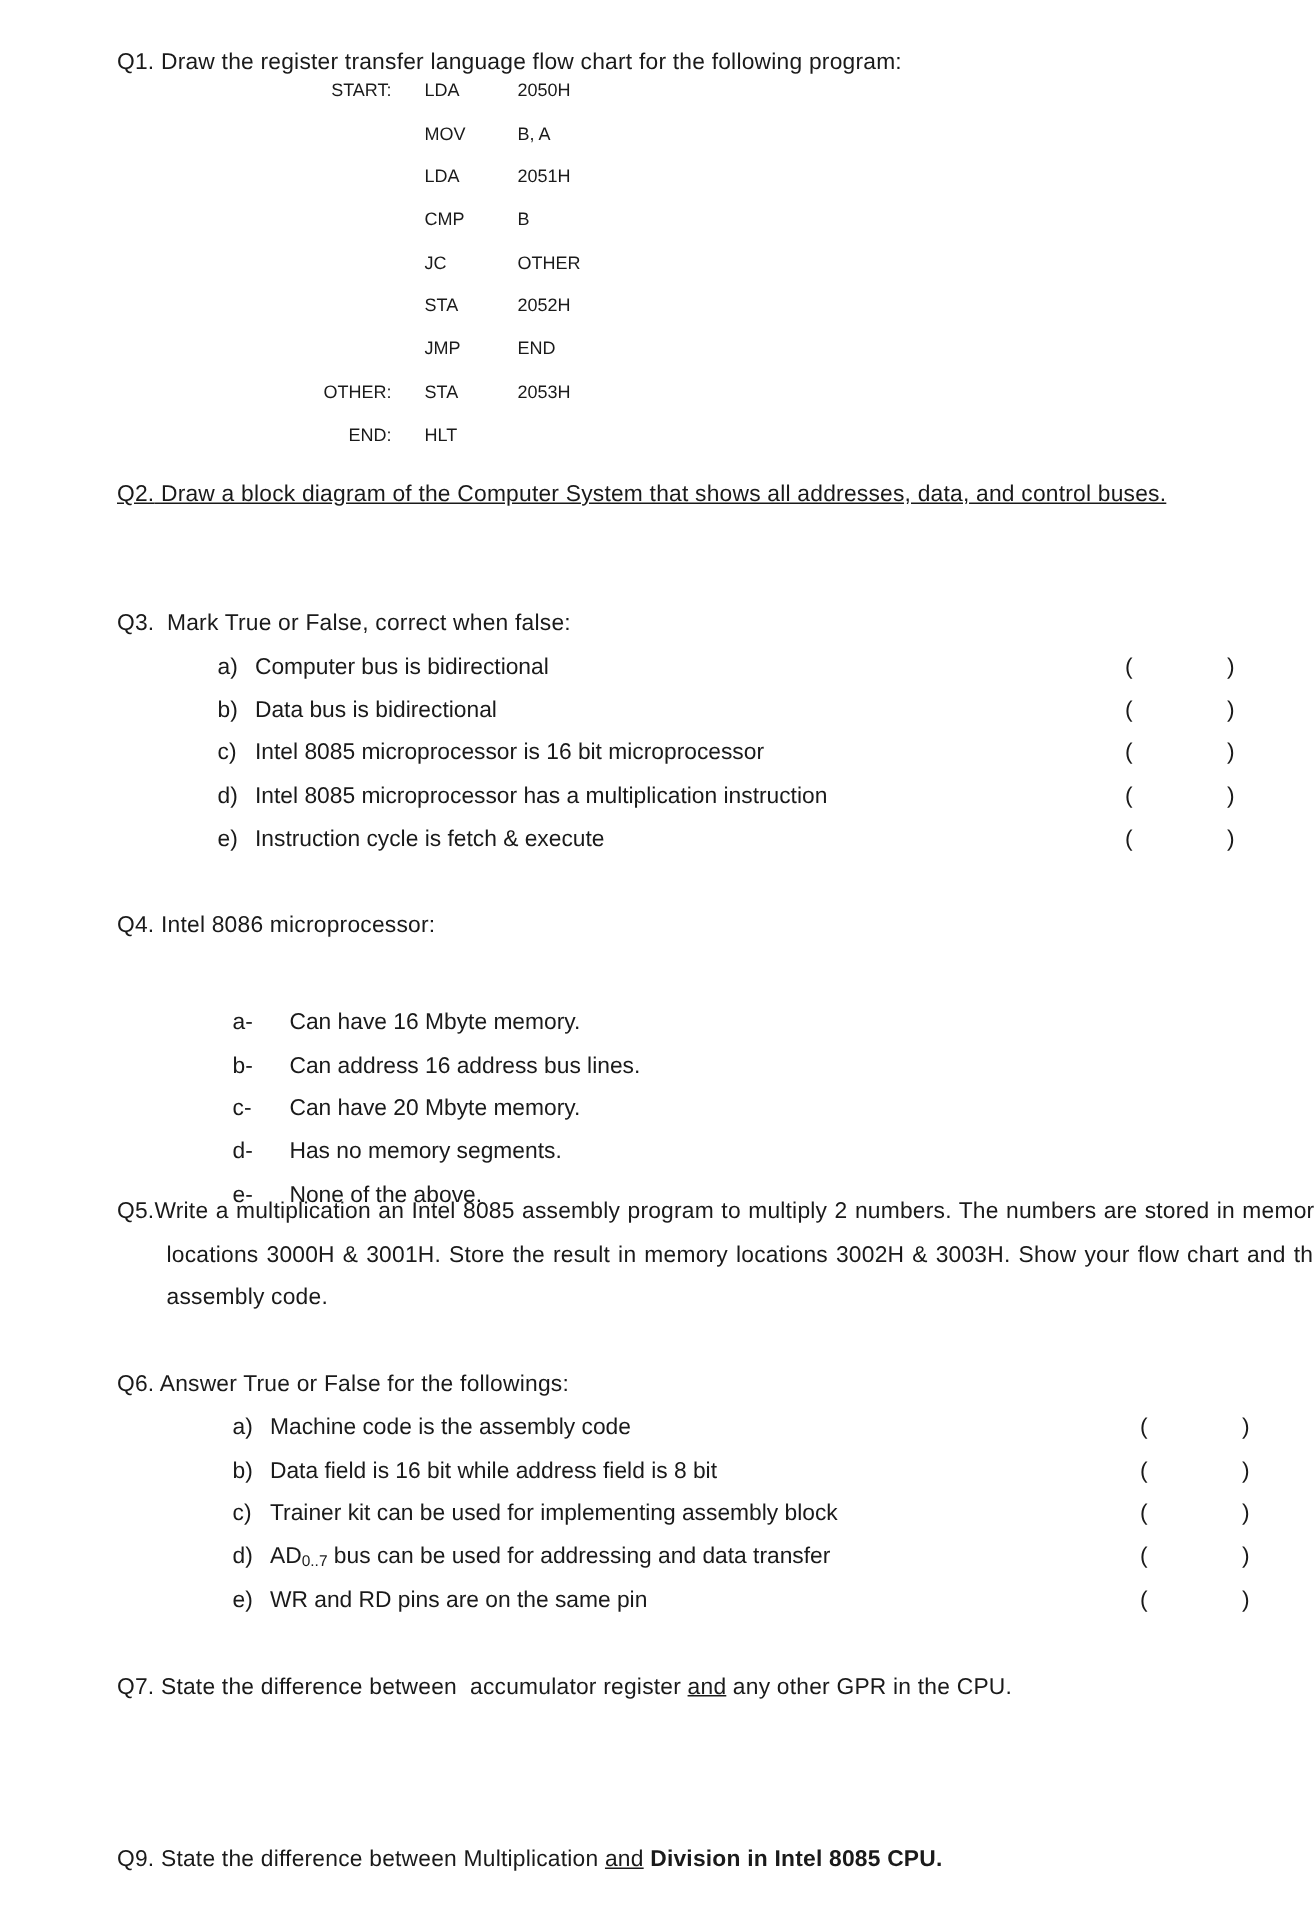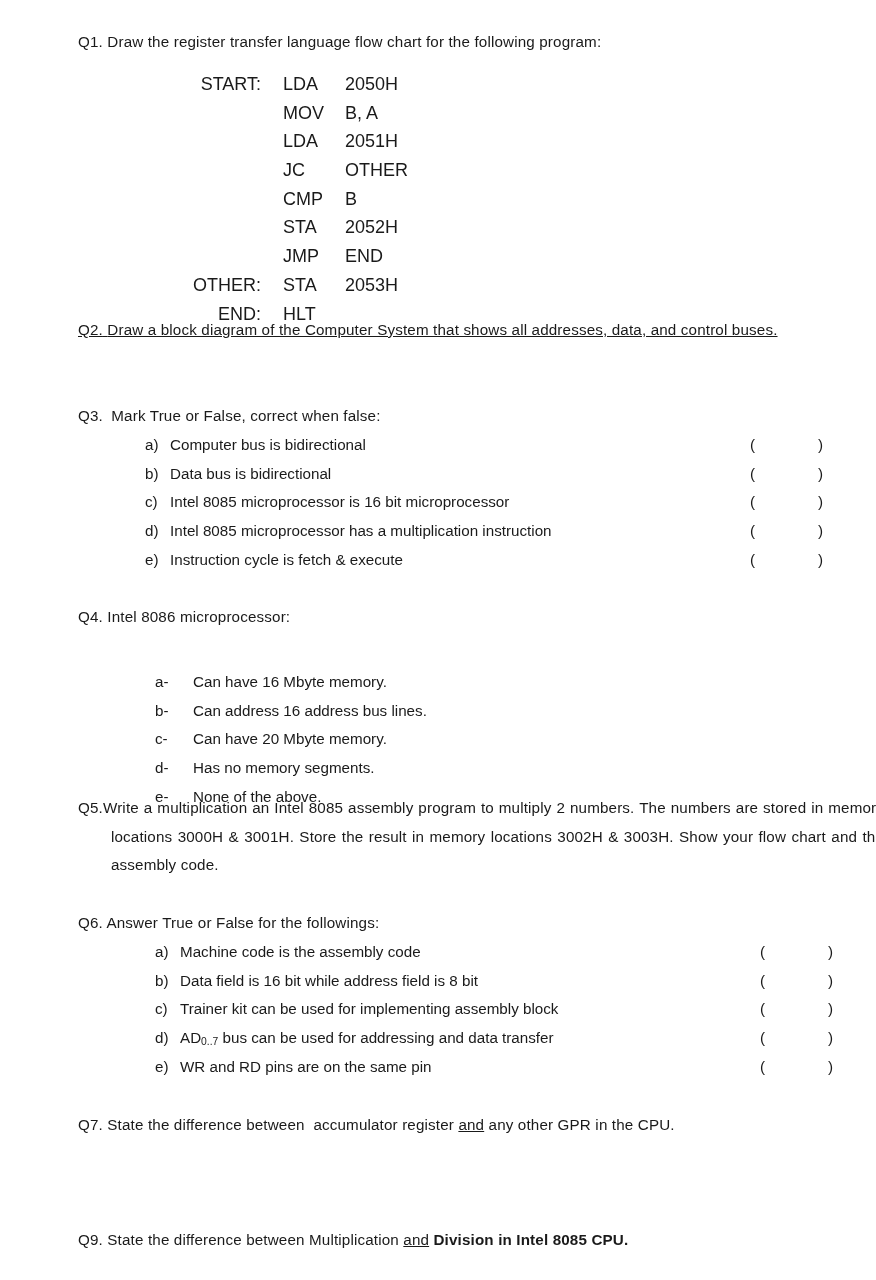--- a/index.html
+++ b/index.html
@@ -41,22 +41,22 @@
 
   .justify {
     text-align: justify;
     text-align-last: left;
   }
 
   
   .code-block {
     position: absolute;
     left: 78px;
-    top: 70px;
-    font-size: 18px;
+    top: 46px;
+    font-size: 12px;
     line-height: 28.7px;
   }
   .code-row {
     display: flex;
     height: 28.7px;
     align-items: baseline;
   }
   .code-label {
     width: 183px;
     text-align: right;
@@ -148,27 +148,27 @@
           <span class="code-mn">MOV</span>
           <span class="code-op">B, A</span>
         </div>
         <div class="code-row">
           <span class="code-label"></span>
           <span class="code-mn">LDA</span>
           <span class="code-op">2051H</span>
         </div>
         <div class="code-row">
           <span class="code-label"></span>
+          <span class="code-mn">CMP</span>
+          <span class="code-op">B</span>
+        </div>
+        <div class="code-row">
+          <span class="code-label"></span>
           <span class="code-mn">JC</span>
           <span class="code-op">OTHER</span>
-        </div>
-        <div class="code-row">
-          <span class="code-label"></span>
-          <span class="code-mn">CMP</span>
-          <span class="code-op">B</span>
         </div>
         <div class="code-row">
           <span class="code-label"></span>
           <span class="code-mn">STA</span>
           <span class="code-op">2052H</span>
         </div>
         <div class="code-row">
           <span class="code-label"></span>
           <span class="code-mn">JMP</span>
           <span class="code-op">END</span>

